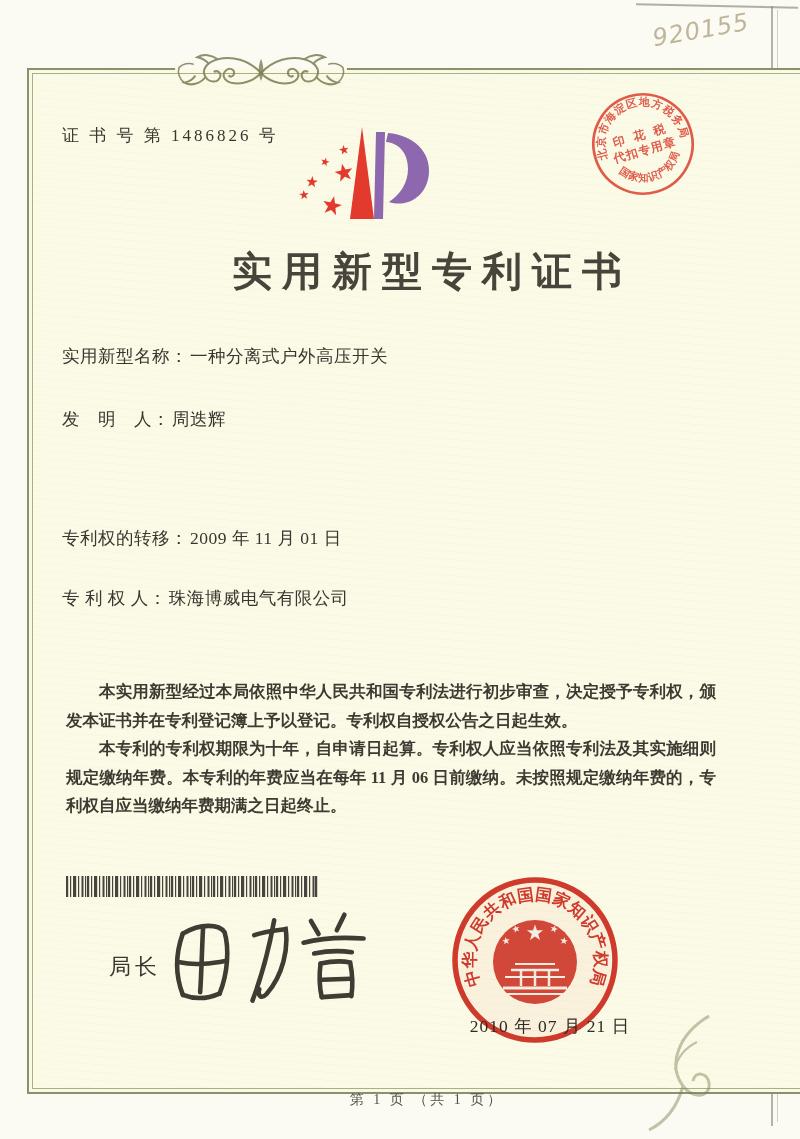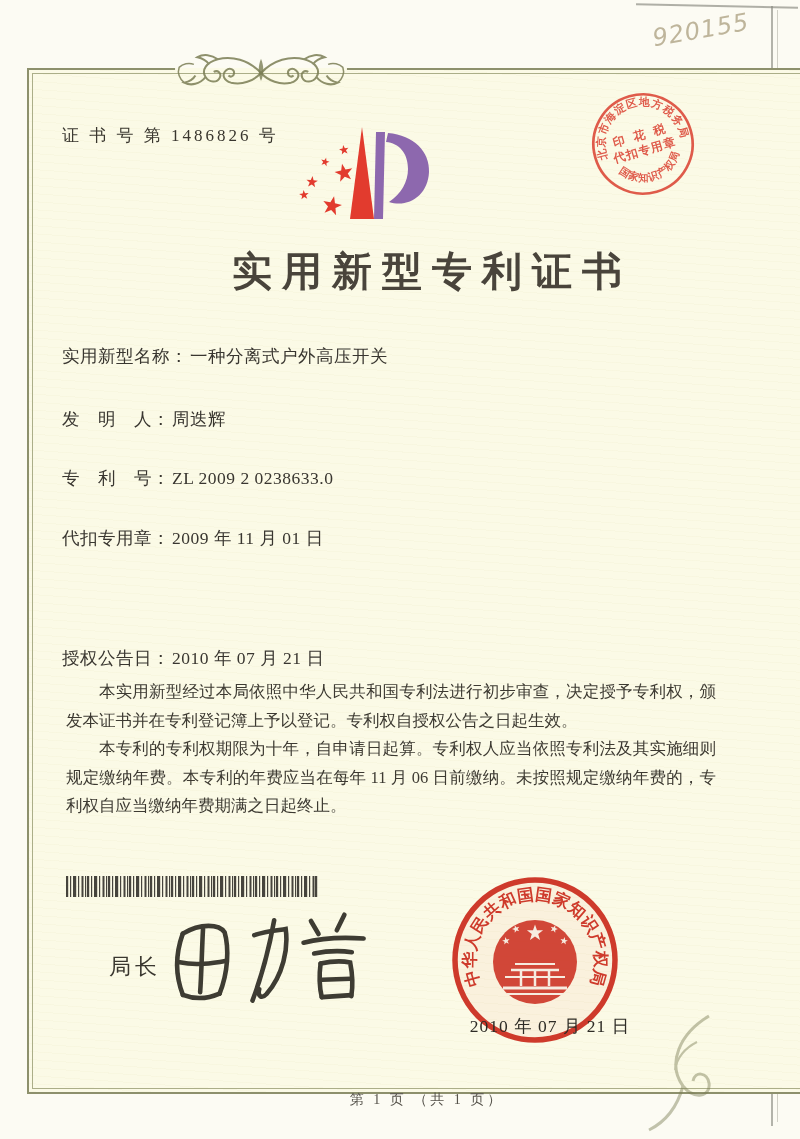--- a/index.html
+++ b/index.html
@@ -30,21 +30,21 @@
   .cert-number{position:absolute;left:33px;top:54px;font-size:17px;letter-spacing:3px;color:#39362e;}
   .logo{position:absolute;left:263px;top:50px;width:140px;height:112px;}
   .tax-stamp{position:absolute;left:552px;top:12px;width:124px;height:124px;opacity:.9;}
   .title{position:absolute;left:0;top:166px;width:100%;text-align:center;
     font-size:40px;font-weight:bold;letter-spacing:10px;text-indent:10px;color:#49443b;margin-top:8px;}
   .field-row{position:absolute;left:33px;font-size:17.5px;color:#393630;white-space:nowrap;}
   .field-row .lab{letter-spacing:.5px;}
   .field-row .val{margin-left:2px;letter-spacing:.5px;}
   .paras{position:absolute;left:37px;top:608px;width:650px;font-size:16.5px;line-height:28.5px;
     color:#3d3a32;text-align:justify;}
-  .paras p{margin:0;text-indent:2em;}
+  .paras p{margin:0;text-indent:2em;font-weight:bold;}
   .barcode{position:absolute;left:37px;top:806px;width:252px;height:21px;opacity:.88;}
   .signer-role{position:absolute;left:80px;top:882px;font-size:22px;letter-spacing:4px;color:#3a372f;}
   .signature{position:absolute;left:138px;top:838px;width:215px;height:102px;transform:rotate(-2deg);}
   .seal{position:absolute;left:420px;top:804px;width:172px;height:172px;}
   .seal-date{position:absolute;left:436px;top:944px;width:170px;text-align:center;
     font-size:17.5px;letter-spacing:1px;color:#2e2c26;z-index:4;}
   .footer{position:absolute;left:0;top:1000px;width:100%;text-align:center;
     font-size:14px;letter-spacing:3px;color:#55524a;margin-top:21px;}
 </style>
 </head>
@@ -111,28 +111,25 @@
   </svg>
 
   <div class="title">实用新型专利证书</div>
 
   <div class="field-row" style="top:337px">
     <span class="lab">发　明　人：</span><span class="val">周迭辉</span>
   </div>
   <div class="field-row" style="top:274px">
     <span class="lab">实用新型名称：</span><span class="val">一种分离式户外高压开关</span>
   </div>
-  <div class="field-row" style="top:396px">
-    <span class="lab">专　利　号：</span><span class="val">ZL 2009 2 0238633.0</span>
-  </div>
   <div class="field-row" style="top:456px">
-    <span class="lab">代扣专用章：</span><span class="val">2009 年 11 月 01 日</span>
-  </div>
-  <div class="field-row" style="top:576px">
-    <span class="lab">授权公告日：</span><span class="val">2010 年 07 月 21 日</span>
+    <span class="lab">专利权的转移：</span><span class="val">2009 年 11 月 01 日</span>
+  </div>
+  <div class="field-row" style="top:516px">
+    <span class="lab">专 利 权 人：</span><span class="val">珠海博威电气有限公司</span>
   </div>
 
   <div class="paras">
     <p>本实用新型经过本局依照中华人民共和国专利法进行初步审查，决定授予专利权，颁发本证书并在专利登记簿上予以登记。专利权自授权公告之日起生效。</p>
     <p>本专利的专利权期限为十年，自申请日起算。专利权人应当依照专利法及其实施细则规定缴纳年费。本专利的年费应当在每年 11 月 06 日前缴纳。未按照规定缴纳年费的，专利权自应当缴纳年费期满之日起终止。</p>
   </div>
 
   <svg class="barcode" viewBox="0 0 252 21" preserveAspectRatio="none" xmlns="http://www.w3.org/2000/svg">
     <defs>
       <pattern id="bc" width="21" height="21" patternUnits="userSpaceOnUse">

